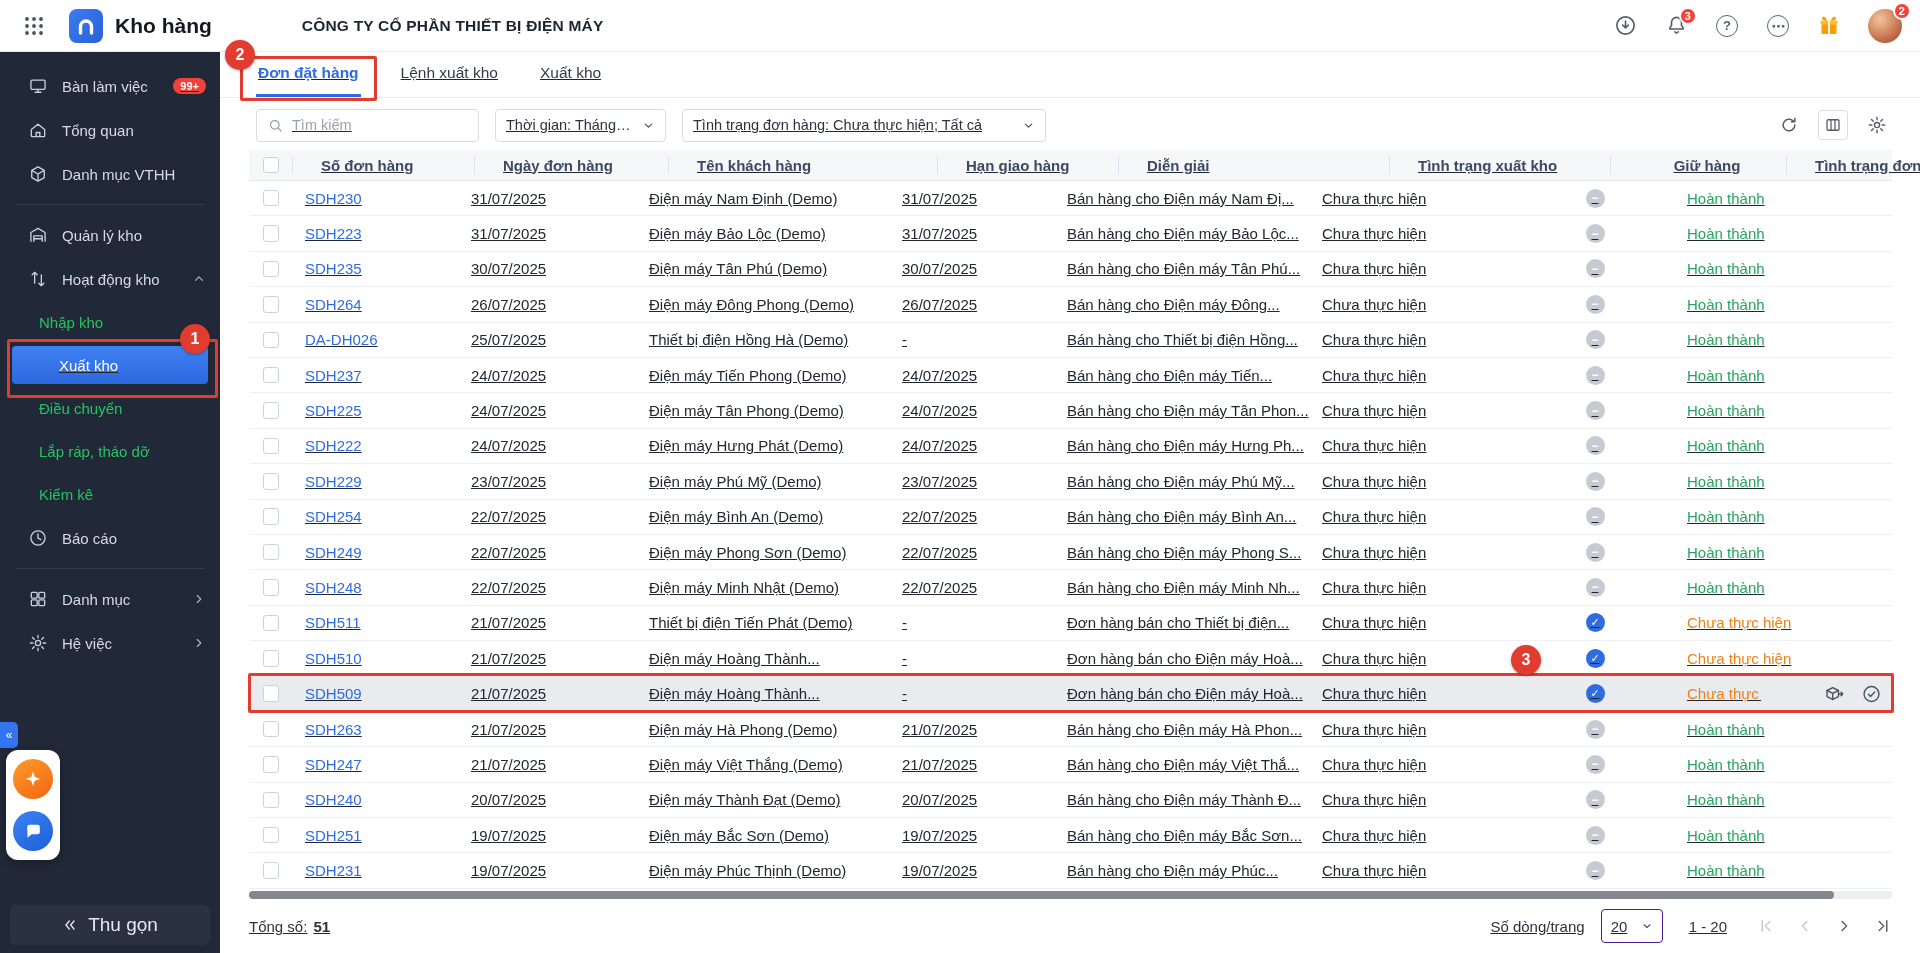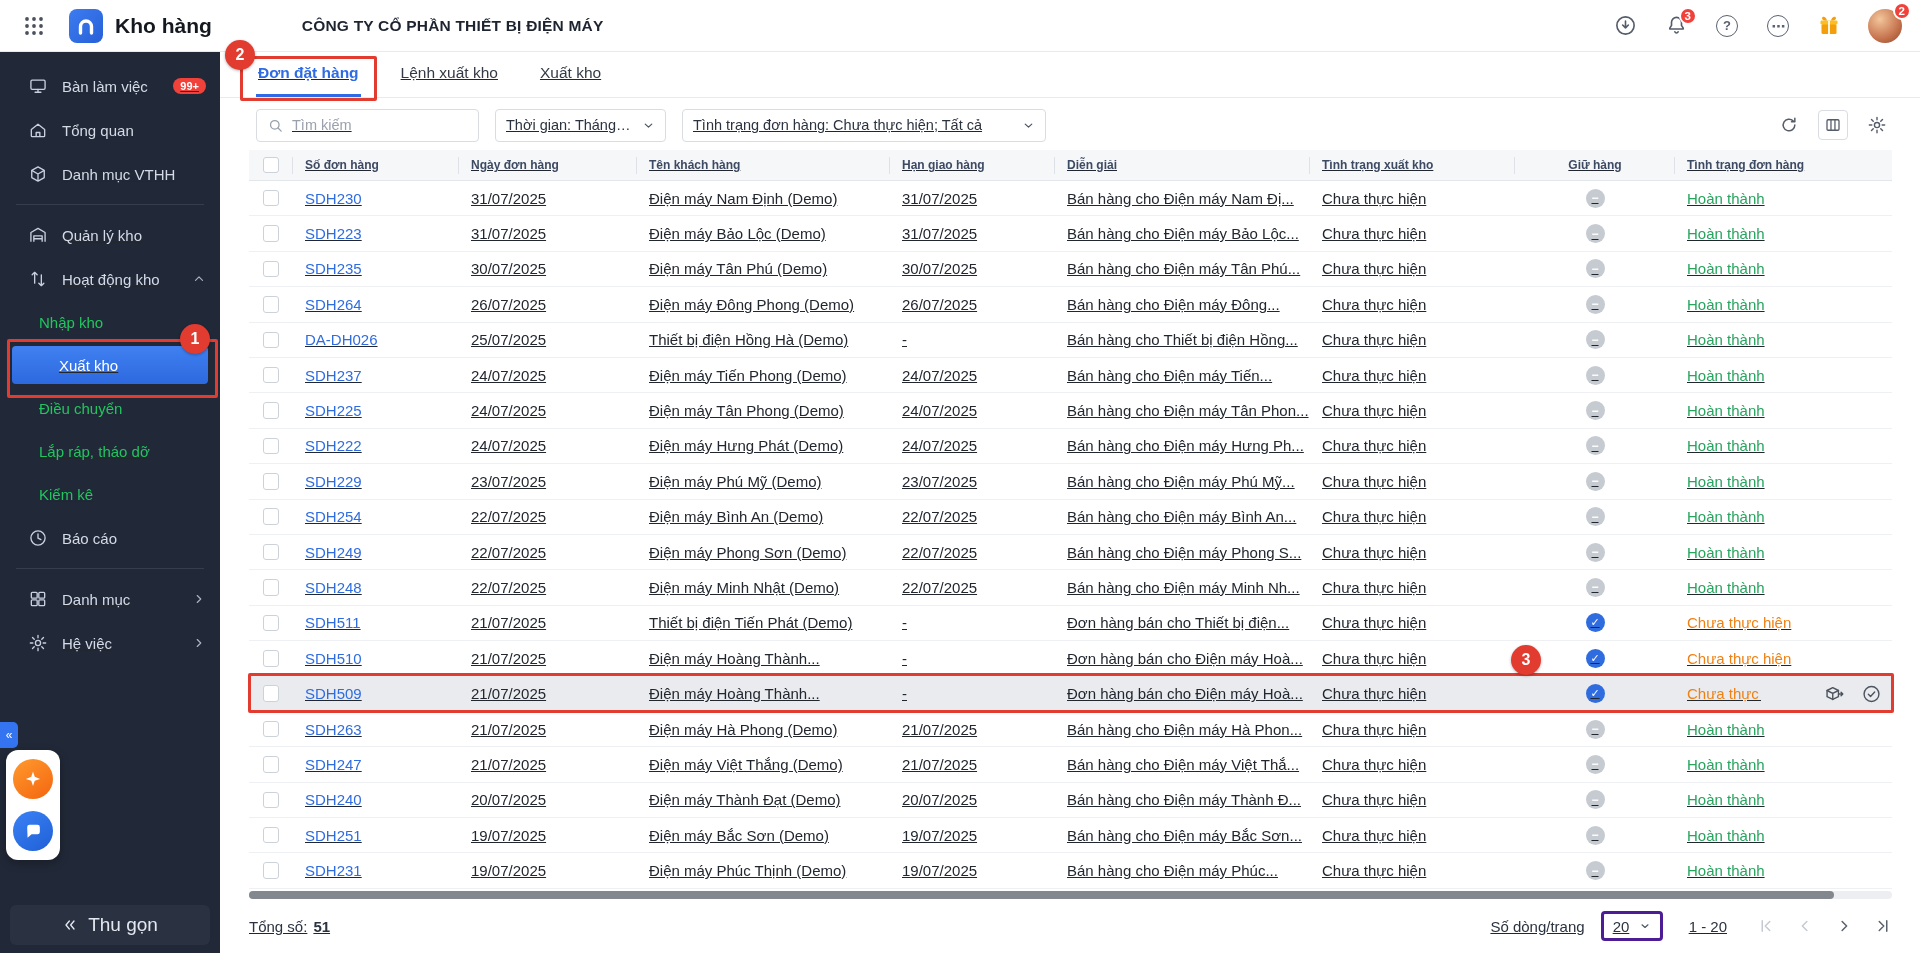--- a/index.html
+++ b/index.html
@@ -56,21 +56,21 @@
   .dropdown { height:33px; border:1px solid #d9dce1; border-radius:4px; display:flex; align-items:center; padding:0 10px; gap:10px; cursor:pointer; background:#fff; font-size:14.5px; color:#2b3240; white-space:nowrap; }
   .dd-time { width:171px; }
   .dd-status { width:364px; }
   .dropdown .dd-label { overflow:hidden; text-overflow:ellipsis; flex:1; }
   .filter-icons { margin-left:auto; display:flex; align-items:center; gap:14px; }
   .fi-btn { width:30px; height:30px; display:flex; align-items:center; justify-content:center; color:#545c69; cursor:pointer; border-radius:4px; }
   .fi-btn.boxed { border:1px solid #d9dce1; }
 
   
   .table { width:1643px; margin:4px 0 0 29px; }
-  .thead { display:flex; height:31px; align-items:center; background:#f6f7f9; border-bottom:1px solid #e3e6eb; color:#3c4a63; font-weight:700; font-size:12px; }
+  .thead { display:flex; height:31px; align-items:center; background:#f6f7f9; border-bottom:1px solid #e3e6eb; color:#3c4a63; font-weight:700; font-size:15px;gap:16px; }
   .thead .cell { position:relative; height:100%; }
   .thead .cell:not(:last-child)::after { content:""; position:absolute; right:0; top:7px; height:17px; width:1px; background:#dee2e8; }
   .cell { padding:0 12px; display:flex; align-items:center; white-space:nowrap; overflow:hidden; flex-shrink:0; }
   .c-check { width:44px; justify-content:center; padding:0; }
   .c-id { width:166px; }
   .c-date { width:178px; }
   .c-cust { width:253px; }
   .c-deadline { width:165px; }
   .c-desc { width:255px; }
   .c-export { width:205px; }
@@ -92,21 +92,21 @@
   .action-btn { width:21px; height:21px; display:flex; color:#4c545f; cursor:pointer; }
 
   .hscroll { width:1643px; margin:2px 0 0 29px; height:8px; background:#eceef1; border-radius:4px; }
   .hscroll .thumb { height:8px; width:96.5%; background:#83878e; border-radius:4px; cursor:pointer; }
 
   
   .page-footer { margin-top:auto; height:55px; flex-shrink:0; display:flex; align-items:center; padding:0 28px 0 29px; color:#2b3240; }
   .total-wrap { display:flex; gap:6px; align-items:center; }
   .total-value { font-weight:700; }
   .footer-right { margin-left:auto; display:flex; align-items:center; }
-  .page-size-select { width:62px; height:30px; border:3px solid #4c1d95; border-radius:4px; display:flex; align-items:center; justify-content:space-between; padding:8px 9px; margin-left:16px; cursor:pointer; background:#fff; }
+  .page-size-select { width:62px; height:30px; border:1px solid #4c1d95; border-radius:4px; display:flex; align-items:center; justify-content:space-between; padding:16px 9px; margin-left:16px; cursor:pointer; background:#fff; }
   .range { margin-left:26px; }
   .pager { margin-left:30px; display:flex; align-items:center; gap:21px; }
   .pg-btn { width:18px; height:18px; display:flex; cursor:pointer; }
   .pg-btn.disabled { color:#c5cad2; }
   .pg-btn.enabled { color:#59616e; }
 
   
   .ann { position:absolute; z-index:60; pointer-events:none; }
   .ann-box { border:3px solid #e23b2f; border-radius:2px; }
   .ann-circle { width:30px; height:30px; border-radius:50%; background:#e23b2f; color:#fff; font-size:16px; font-weight:700; display:flex; align-items:center; justify-content:center; box-shadow:0 1px 3px rgba(0,0,0,.3); }

